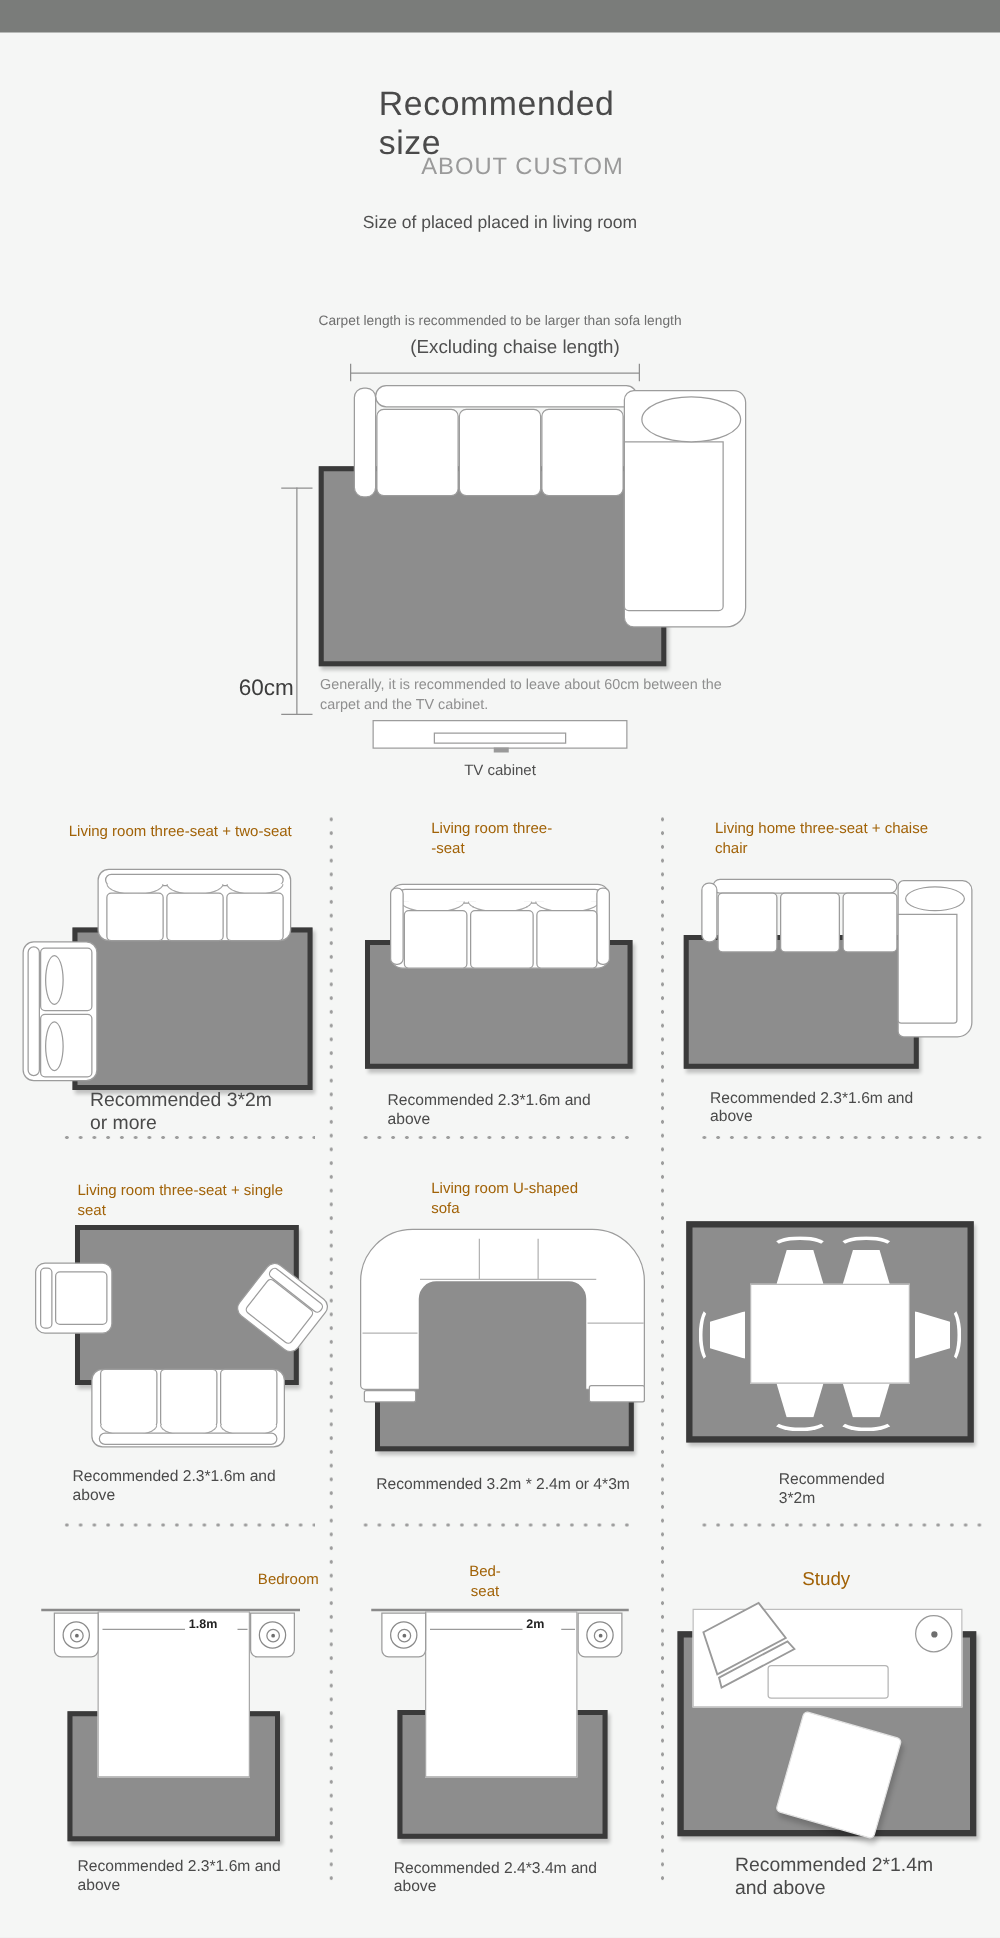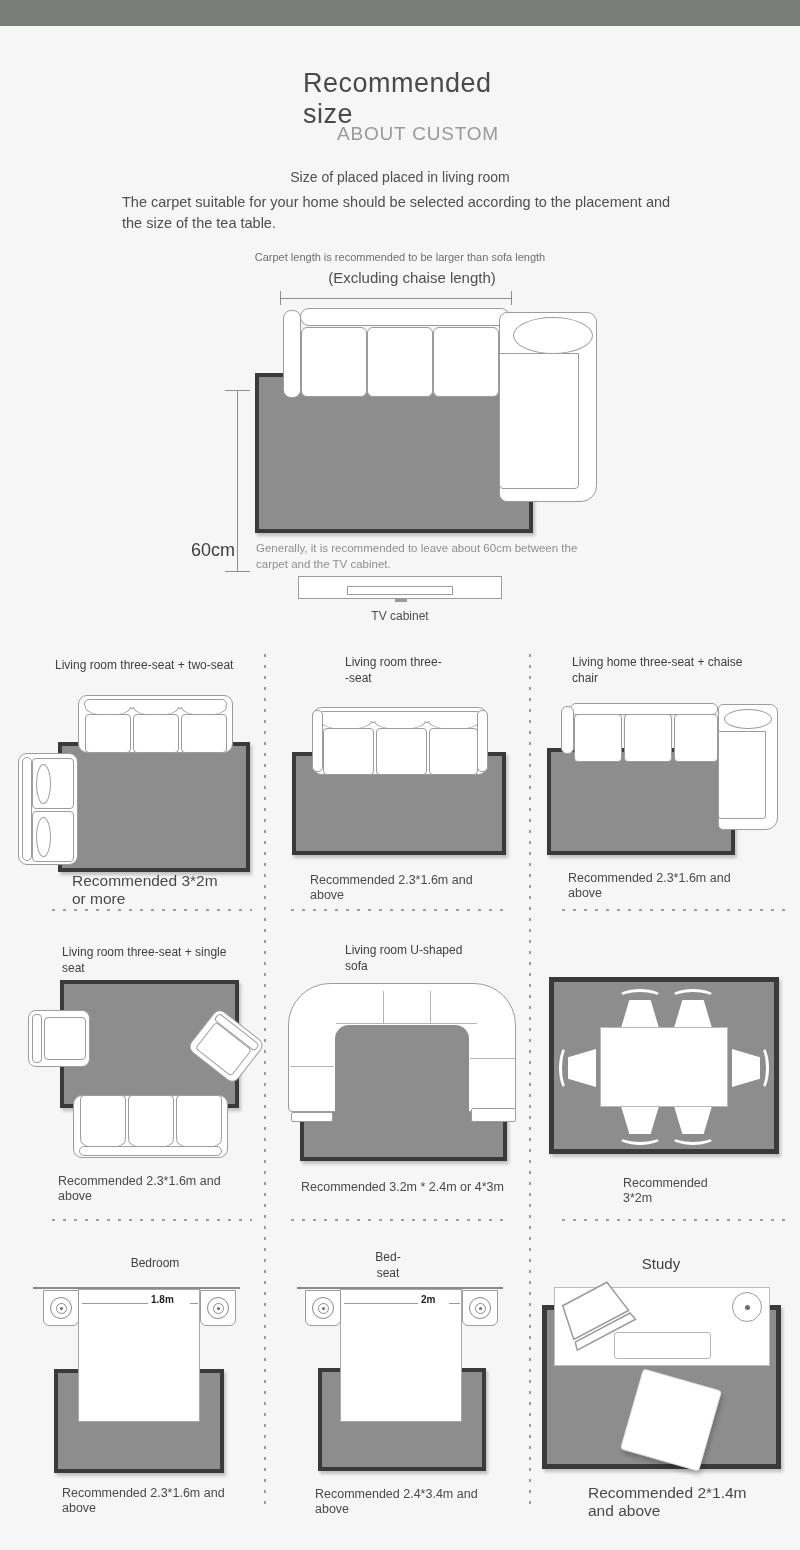--- a/index.html
+++ b/index.html
@@ -12,21 +12,21 @@
   
   .h1{font-size:27px; line-height:1.16; color:#4a4a4a; letter-spacing:.5px;}
   .h2{font-size:19px; color:#9a9a9a; letter-spacing:.8px;}
   .sec{font-size:14px; color:#4f4f4f; text-align:center;}
   .desc{font-size:14.5px; color:#4f4f4f; line-height:1.45;}
   .note-sm{font-size:11px; color:#6f6f6f; text-align:center;}
   .note-md{font-size:15px; color:#4f4f4f; text-align:center;}
   .gap-label{font-size:18px; color:#3d3d3d;}
   .gap-note{font-size:11.5px; color:#8f8f8f; line-height:1.35;}
   .tv-label{font-size:12px; color:#4e4e4e; text-align:center;}
-  .cell-title{font-size:12px; color:#404040; line-height:1.3;}
+  .cell-title{font-size:12px; color:#a16207; line-height:1.3;}
   .caption{font-size:12.5px; color:#4a4a4a; line-height:1.2;}
   .caption-lg{font-size:15.5px; color:#4a4a4a; line-height:1.15;}
   .bed-dim{font-size:10px; font-weight:bold; color:#222;}
 
   
   .w{position:absolute; background:#fff; border:1px solid #9c9c9c; box-sizing:border-box;}
   .carpet{position:absolute; background:#8d8d8d; border:4px solid #3a3a3a; box-sizing:border-box; box-shadow:2px 3px 3px rgba(0,0,0,.22);}
   .line{position:absolute; background:#8f8f8f;}
   .scallops{position:absolute; display:flex; gap:2px;}
   .scallops > div{flex:1; height:9px; background:#fff; border:1px solid #a8a8a8; border-top:none; border-radius:0 0 50% 50% / 0 0 100% 100%; box-sizing:border-box;}
@@ -43,21 +43,20 @@
 </head>
 <body>
 
 <div class="page">
 
   <div class="topbar"></div>
 
   <div class="abs h1" style="left:303px; top:68px; width:180px;">Recommended size</div>
   <div class="abs h2" style="left:337px; top:123px;">ABOUT CUSTOM</div>
   <div class="abs sec" style="left:100px; top:169px; width:600px;">Size of placed placed in living room</div>
-  <div class="abs desc" style="left:122px; top:192px; width:560px;">The carpet suitable for your home should be selected according to the placement and the size of the tea table.</div>
 
   <div class="abs note-sm" style="left:150px; top:251px; width:500px;">Carpet length is recommended to be larger than sofa length</div>
   <div class="abs note-md" style="left:162px; top:269px; width:500px;">(Excluding chaise length)</div>
 
   <div class="line" style="left:280px; top:298px; width:232px; height:1px;"></div>
   <div class="line" style="left:280px; top:291px; width:1px; height:14px;"></div>
   <div class="line" style="left:511px; top:291px; width:1px; height:14px;"></div>
 
   <div class="carpet" style="left:255px; top:373px; width:278px; height:160px;"></div>
 
@@ -195,21 +194,21 @@
 
   <div class="chair-arc" style="left:559px; top:1045px; width:18px; height:46px; border-left-color:#fff;"></div>
   <div class="chair-trap" style="left:568px; top:1049px; width:28px; height:38px; clip-path:polygon(0 22%,100% 0,100% 100%,0 78%);"></div>
   <div class="chair-trap" style="left:732px; top:1049px; width:28px; height:38px; clip-path:polygon(0 0,100% 22%,100% 78%,0 100%);"></div>
   <div class="chair-arc" style="left:751px; top:1045px; width:18px; height:46px; border-right-color:#fff;"></div>
 
   <div class="w" style="left:600px; top:1027px; width:128px; height:80px; border-color:#b8b8b8;"></div>
   <div class="abs caption pre" style="left:623px; top:1176px; width:150px;">Recommended
 3*2m</div>
 
-  <div class="abs cell-title pre" style="left:55px; top:1256px; width:200px; text-align:center;">Bedroom</div>
+  <div class="abs cell-title pre" style="left:55px; top:1256px; width:200px; text-align:right;">Bedroom</div>
   <div class="abs" style="left:33px; top:1287px; width:207px; height:2px; background:#8a8a8a;"></div>
   <div class="carpet" style="left:54px; top:1369px; width:170px; height:104px;"></div>
   <div class="w" style="left:78px; top:1289px; width:122px; height:133px; border-color:#a8a8a8;"></div>
   <div class="w" style="left:43px; top:1290px; width:36px; height:36px; border-radius:0 0 6px 6px;"></div>
   <div class="lamp" style="left:50px; top:1297px; width:22px; height:22px;">
       <div class="lamp-mid">
         <div class="lamp-dot"></div>
       </div>
     </div>
   <div class="w" style="left:200px; top:1290px; width:36px; height:36px; border-radius:0 0 6px 6px;"></div>

